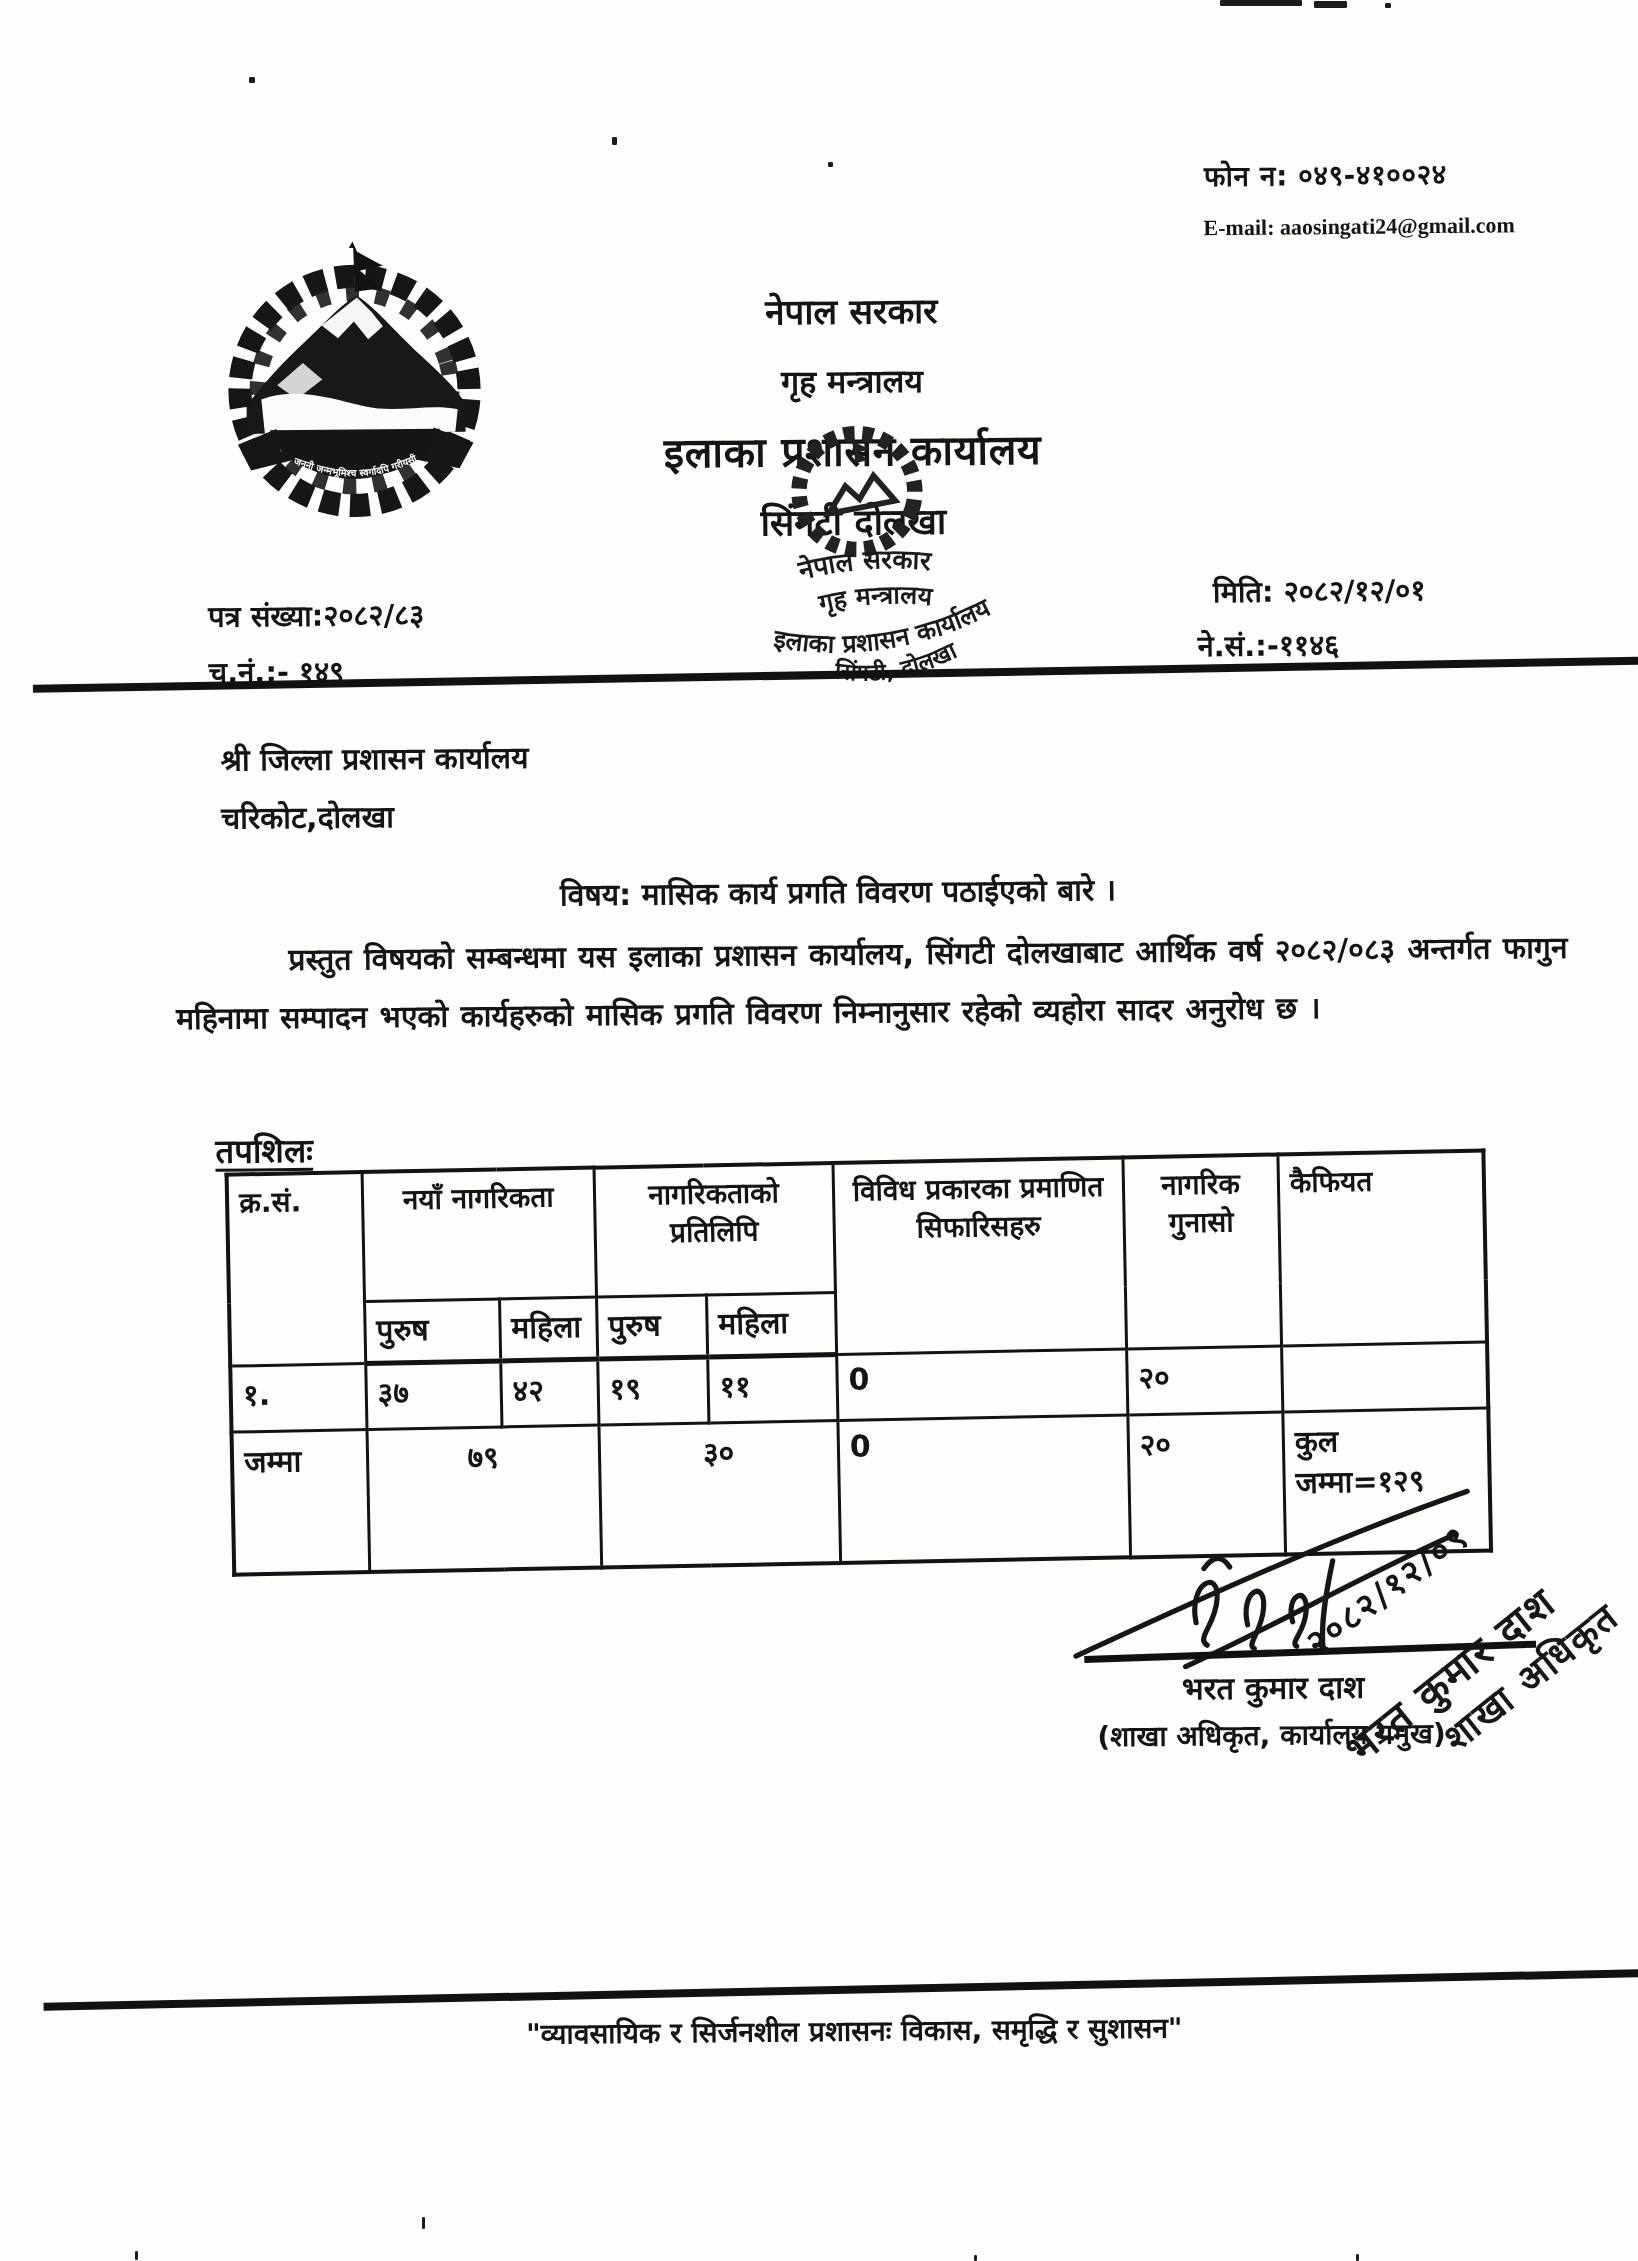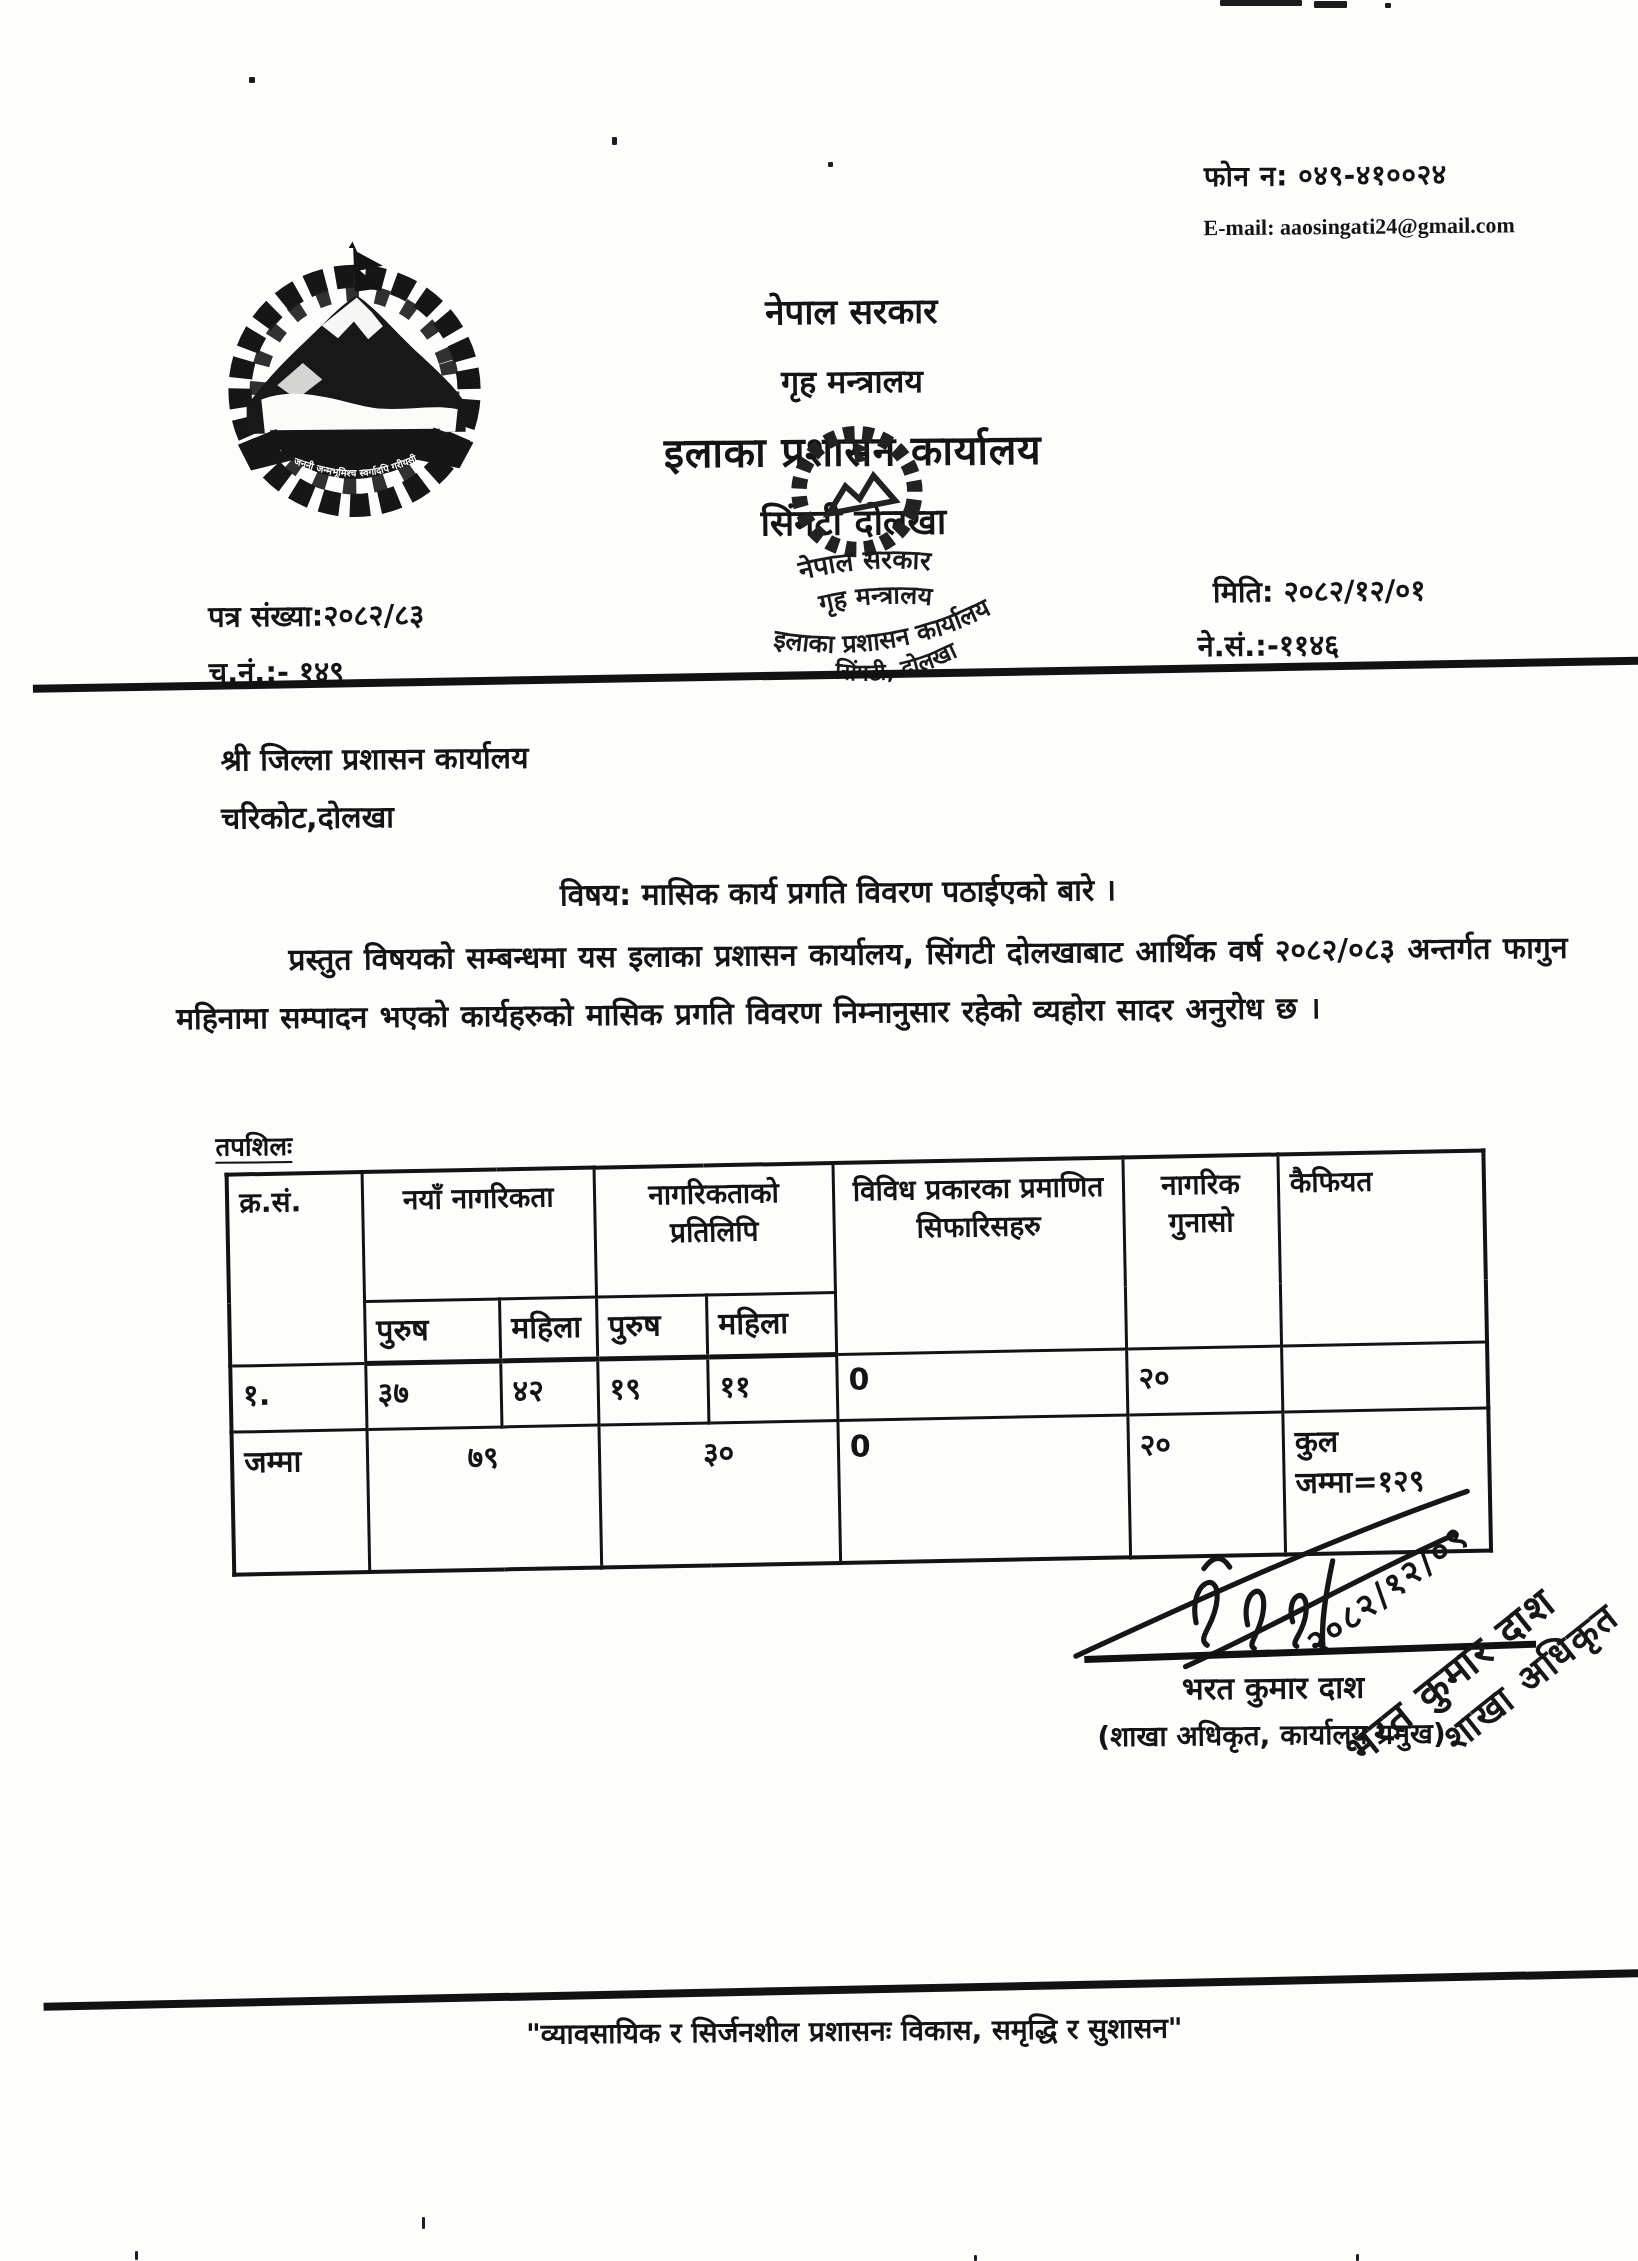--- a/index.html
+++ b/index.html
@@ -26,21 +26,21 @@
   .rule{background:#121212;height:8.4px;}
   .rule1{left:35px;top:671px;width:1607px;transform:rotate(-0.45deg);}
   
   .to1{left:222px;top:733px;font-size:30px;font-weight:bold;}
   .to2{left:222px;top:791px;font-size:30px;font-weight:bold;}
   .subject{left:560px;top:871px;font-size:30px;font-weight:bold;}
   .bodypara{
     left:175px;top:926px;width:1392px;font-size:30px;line-height:1.92;
     text-align:justify;text-indent:113px;font-weight:bold;word-spacing:1.9px;
   }
-  .tapasil{left:213px;top:1122px;font-size:26px;font-weight:bold;text-decoration:underline;text-underline-offset:6.4px;}
+  .tapasil{left:213px;top:1122px;font-size:33px;font-weight:bold;text-decoration:underline;text-underline-offset:6.4px;}
   
   .tablewrap{left:222px;top:1167px;transform:rotate(-0.55deg);transform-origin:0 0;}
   table.dtable{border-collapse:collapse;width:1256px;table-layout:fixed;border:4.5px solid #131313;}
   table.dtable td{border:3.2px solid #131313;padding:6.4px 10.3px;vertical-align:top;font-size:30px;font-weight:bold;}
   tr.h1 td{height:113px;font-size:28px;}
   tr.h1 .c-center{text-align:center;}
   tr.h2 td{height:45px;border-bottom:5.8px solid #131313;}
   tr.r1 td{height:50px;}
   tr.rt td{height:126px;}
   .preline{white-space:pre-line;}

